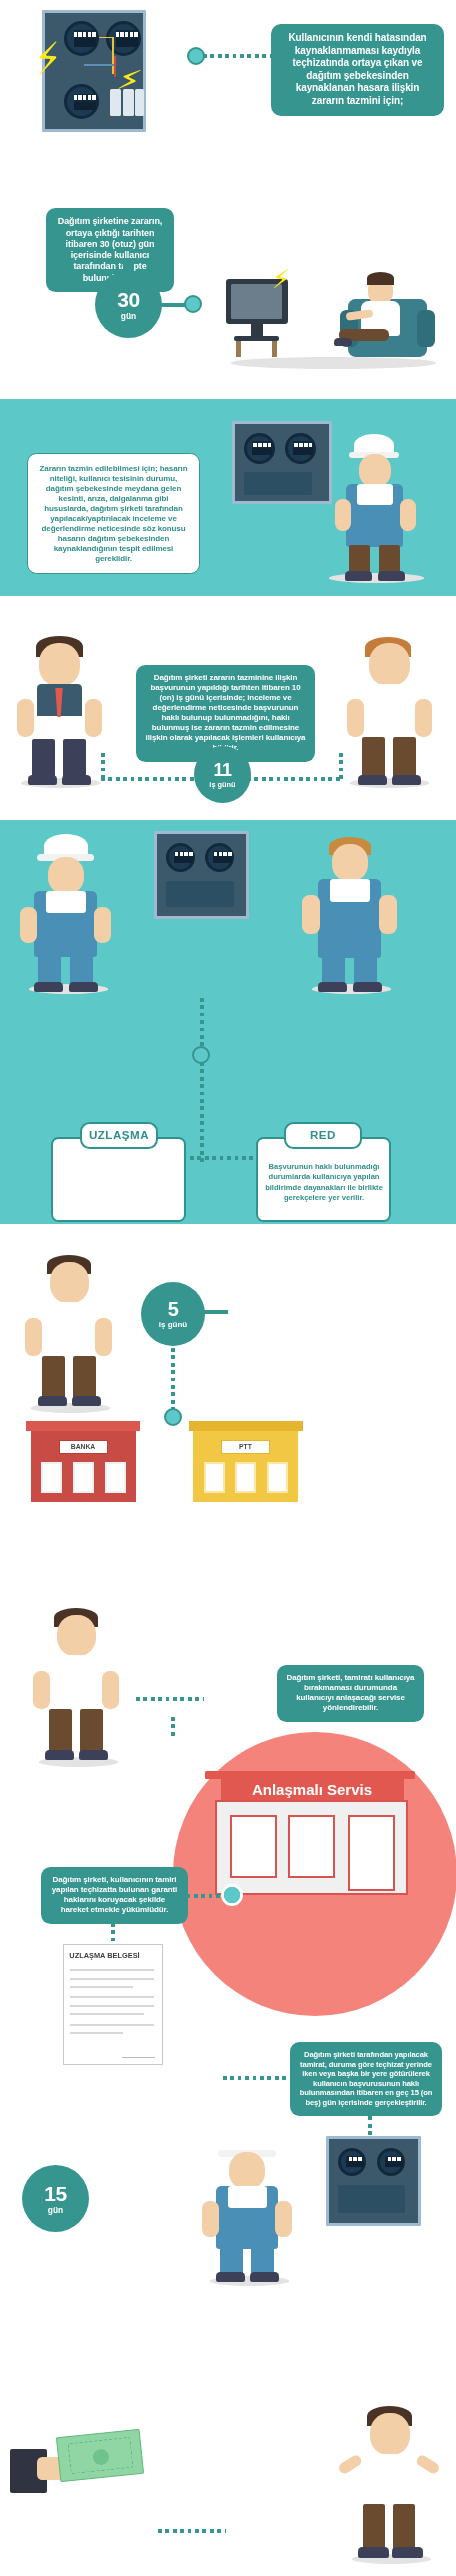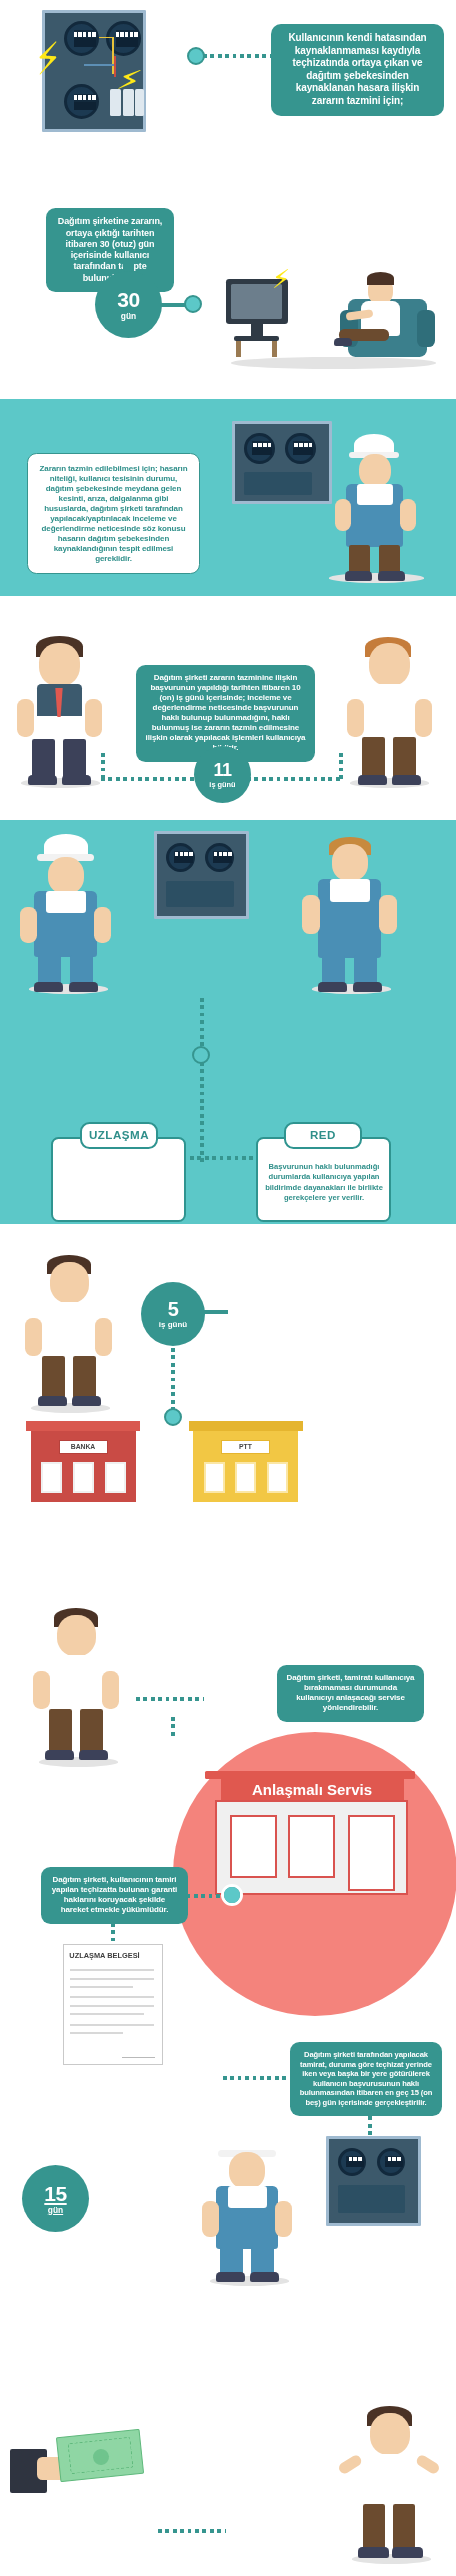--- a/index.html
+++ b/index.html
@@ -462,21 +462,21 @@
     <div class="line" style="top:79px;width:84px;"></div>
     <div class="line" style="top:87px;width:53px;"></div>
     <div style="position:absolute;left:58px;top:99px;width:33px;height:13.7px;border-bottom:1.6px solid #b9b9b9;"></div>
   </div>
 
   <div class="bubble bubble-teal" style="left:290px;top:2042px;width:152px;font-size:7.6px;">Dağıtım şirketi tarafından yapılacak tamirat, duruma göre teçhizat yerinde iken veya başka bir yere götürülerek kullanıcın başvurusunun haklı bulunmasından itibaren en geç 15 (on beş) gün içerisinde gerçekleştirilir.</div>
 
   <div class="dot-line-h" style="left:223px;top:2076px;width:63px;"></div>
   <div class="dot-line-v" style="left:368px;top:2109px;height:26px;"></div>
 
-  <div class="circle-badge" style="left:22px;top:2165px;width:67px;height:67px;text-decoration:underline;">
+  <div class="circle-badge" style="left:22px;top:2165px;width:67px;height:67px;">
     <span class="num">15</span>
     <span class="unit">gün</span>
   </div>
 
   <div class="illus" style="left:194px;top:2118px;width:116px;height:173px;">
     <div class="shadow-ellipse" style="left:16px;top:158px;width:79px;height:9.5px;"></div>
     <div class="helmet" style="left:30.5px;top:11.6px;width:45px;height:24px;"></div>
     <div style="position:absolute;left:24px;top:32px;width:58px;height:6.8px;background:#f2f2f2;border-radius:3.7px;"></div>
     <div class="head" style="left:35px;top:34px;width:36px;height:37px;"></div>
     <div class="overall" style="left:22px;top:68px;width:62px;height:63px;"></div>

